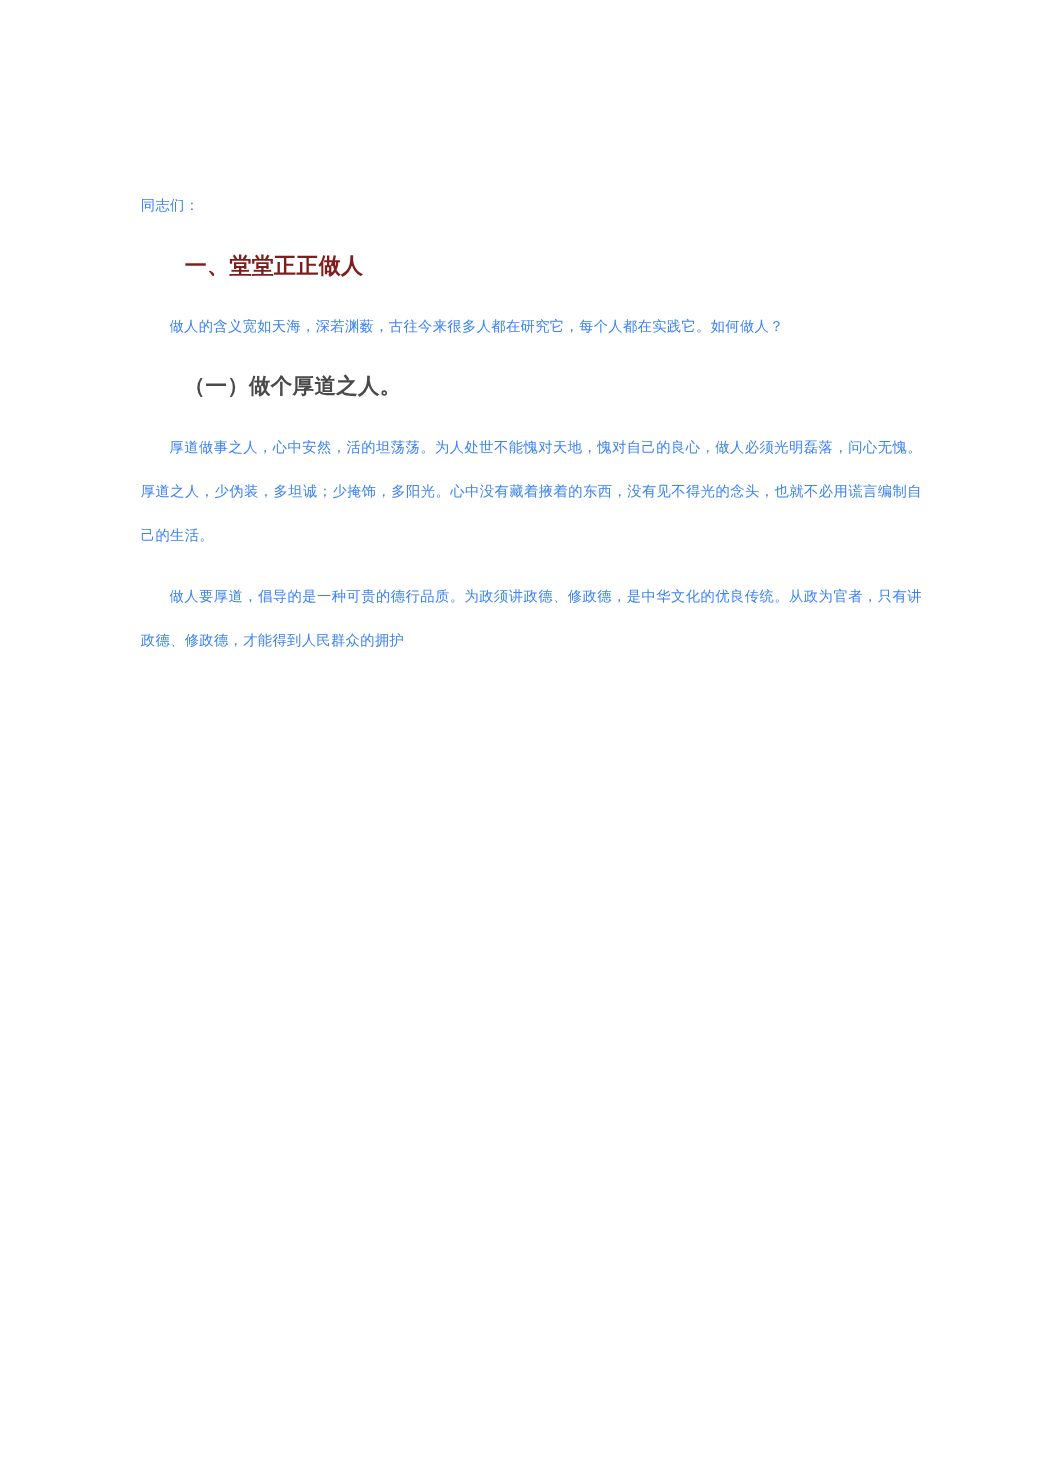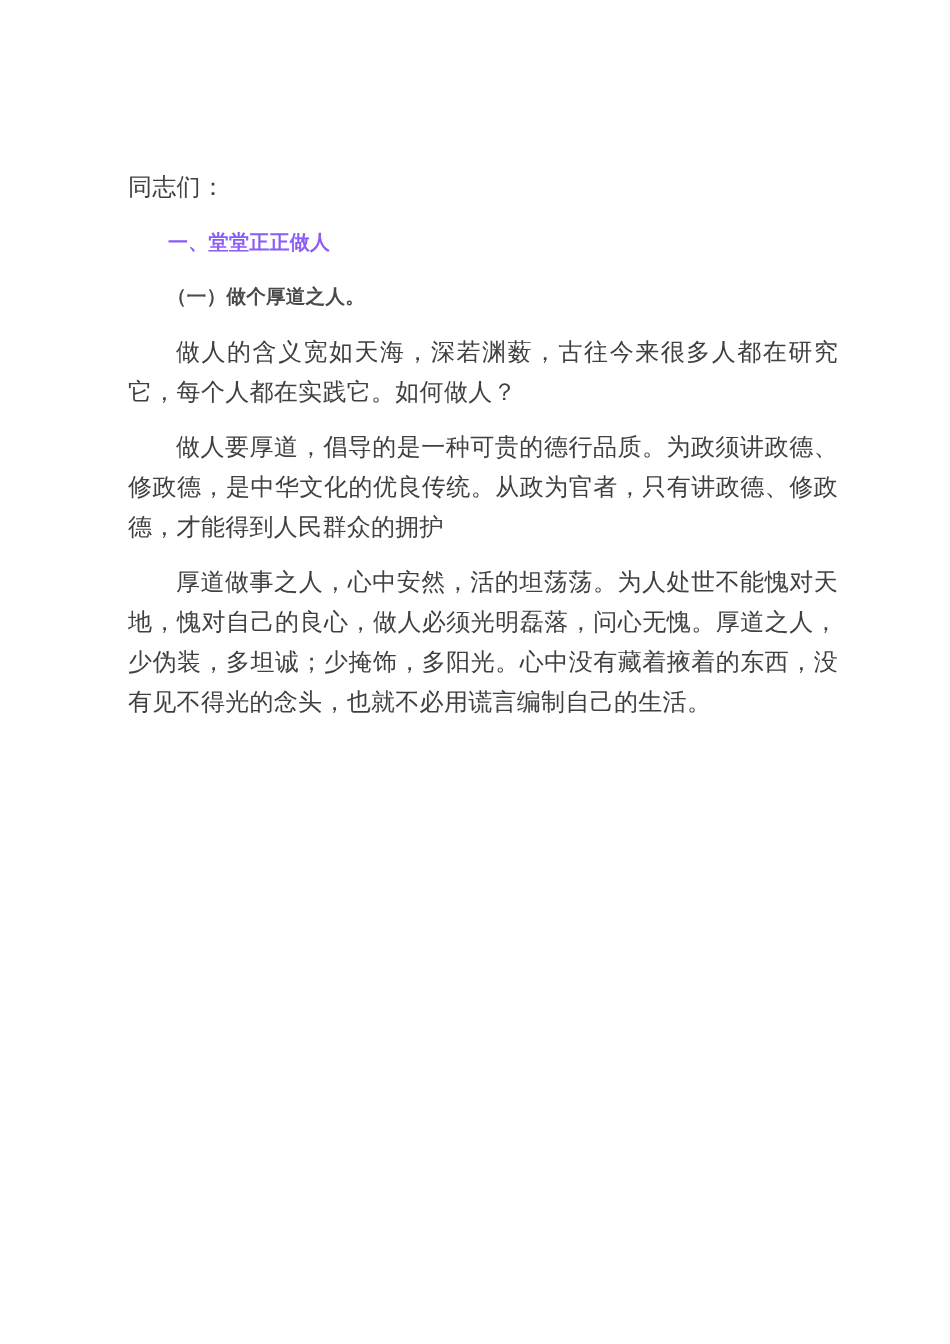--- a/index.html
+++ b/index.html
@@ -16,53 +16,53 @@
     font-family: "Liberation Serif", "DejaVu Serif", serif;
   }
   .content {
     position: absolute;
     top: 167px;
     left: 128px;
     width: 710px;
   }
   .blk {
     margin: 0 0 15px 0;
-    font-size: 24px;
+    font-size: 13px;
     line-height: 40px;
-    color: #404040;
+    color: #3b82f6;
     text-align: justify;
     text-justify: inter-ideograph;
     letter-spacing: 0.3px;
     word-break: break-all;
   }
   .salutation {
     text-indent: 0;
   }
   .para {
     text-indent: 2em;
   }
   .h-major {
     text-indent: 2em;
     font-family: "Liberation Sans", "DejaVu Sans", sans-serif;
     font-weight: 700;
-    color: #8b5cf6;
+    color: #7f1d1d;
     font-size: 20px;
   }
   .h-minor {
     text-indent: 2em;
     font-weight: 700;
     color: #4a4a4a;
     font-size: 19.5px;
   }
 </style>
 </head>
 <body>
 
 <div class="page">
   <div class="content">
     <p class="blk salutation">同志们：</p>
     <p class="blk h-major">一、堂堂正正做人</p>
+    <p class="blk para">做人的含义宽如天海，深若渊薮，古往今来很多人都在研究它，每个人都在实践它。如何做人？</p>
     <p class="blk h-minor">（一）做个厚道之人。</p>
-    <p class="blk para">做人的含义宽如天海，深若渊薮，古往今来很多人都在研究它，每个人都在实践它。如何做人？</p>
+    <p class="blk para">厚道做事之人，心中安然，活的坦荡荡。为人处世不能愧对天地，愧对自己的良心，做人必须光明磊落，问心无愧。厚道之人，少伪装，多坦诚；少掩饰，多阳光。心中没有藏着掖着的东西，没有见不得光的念头，也就不必用谎言编制自己的生活。</p>
     <p class="blk para">做人要厚道，倡导的是一种可贵的德行品质。为政须讲政德、修政德，是中华文化的优良传统。从政为官者，只有讲政德、修政德，才能得到人民群众的拥护</p>
-    <p class="blk para">厚道做事之人，心中安然，活的坦荡荡。为人处世不能愧对天地，愧对自己的良心，做人必须光明磊落，问心无愧。厚道之人，少伪装，多坦诚；少掩饰，多阳光。心中没有藏着掖着的东西，没有见不得光的念头，也就不必用谎言编制自己的生活。</p>
   </div>
 </div>
 
 </body></html>

